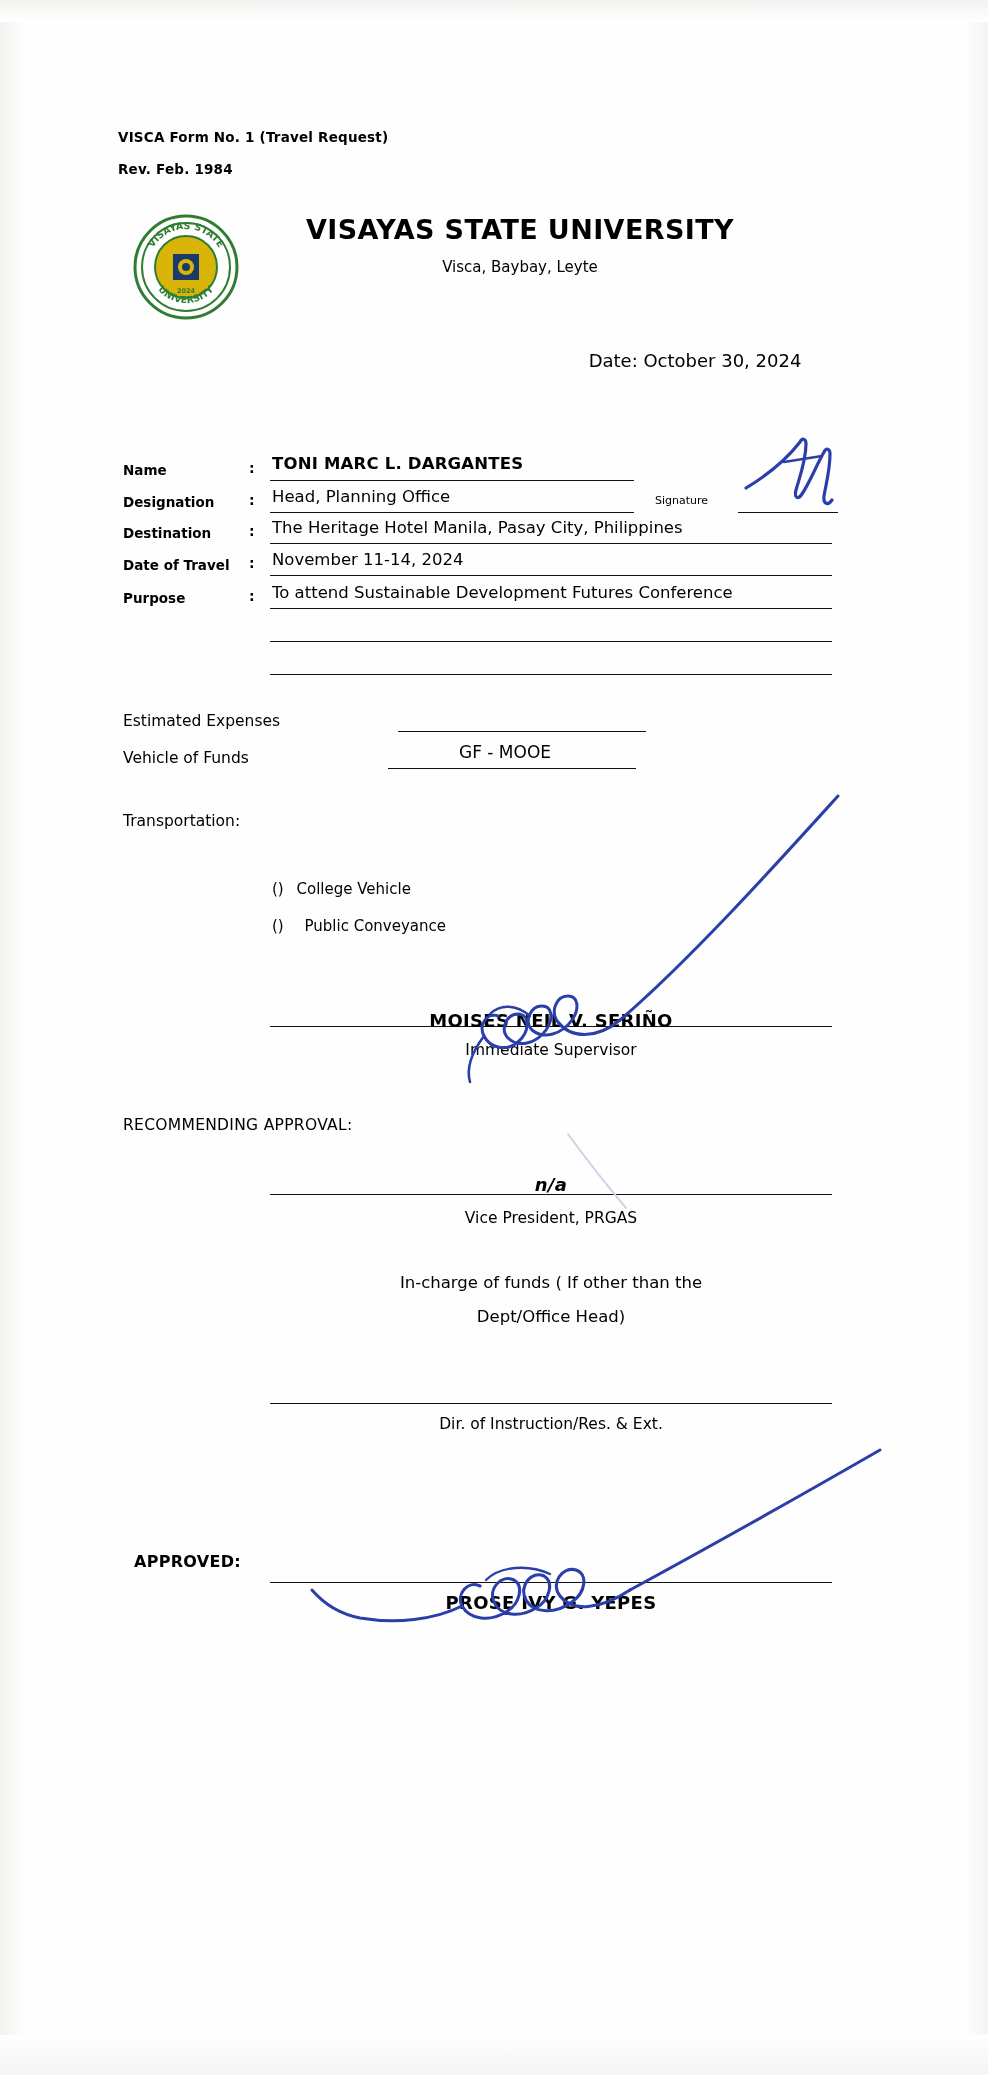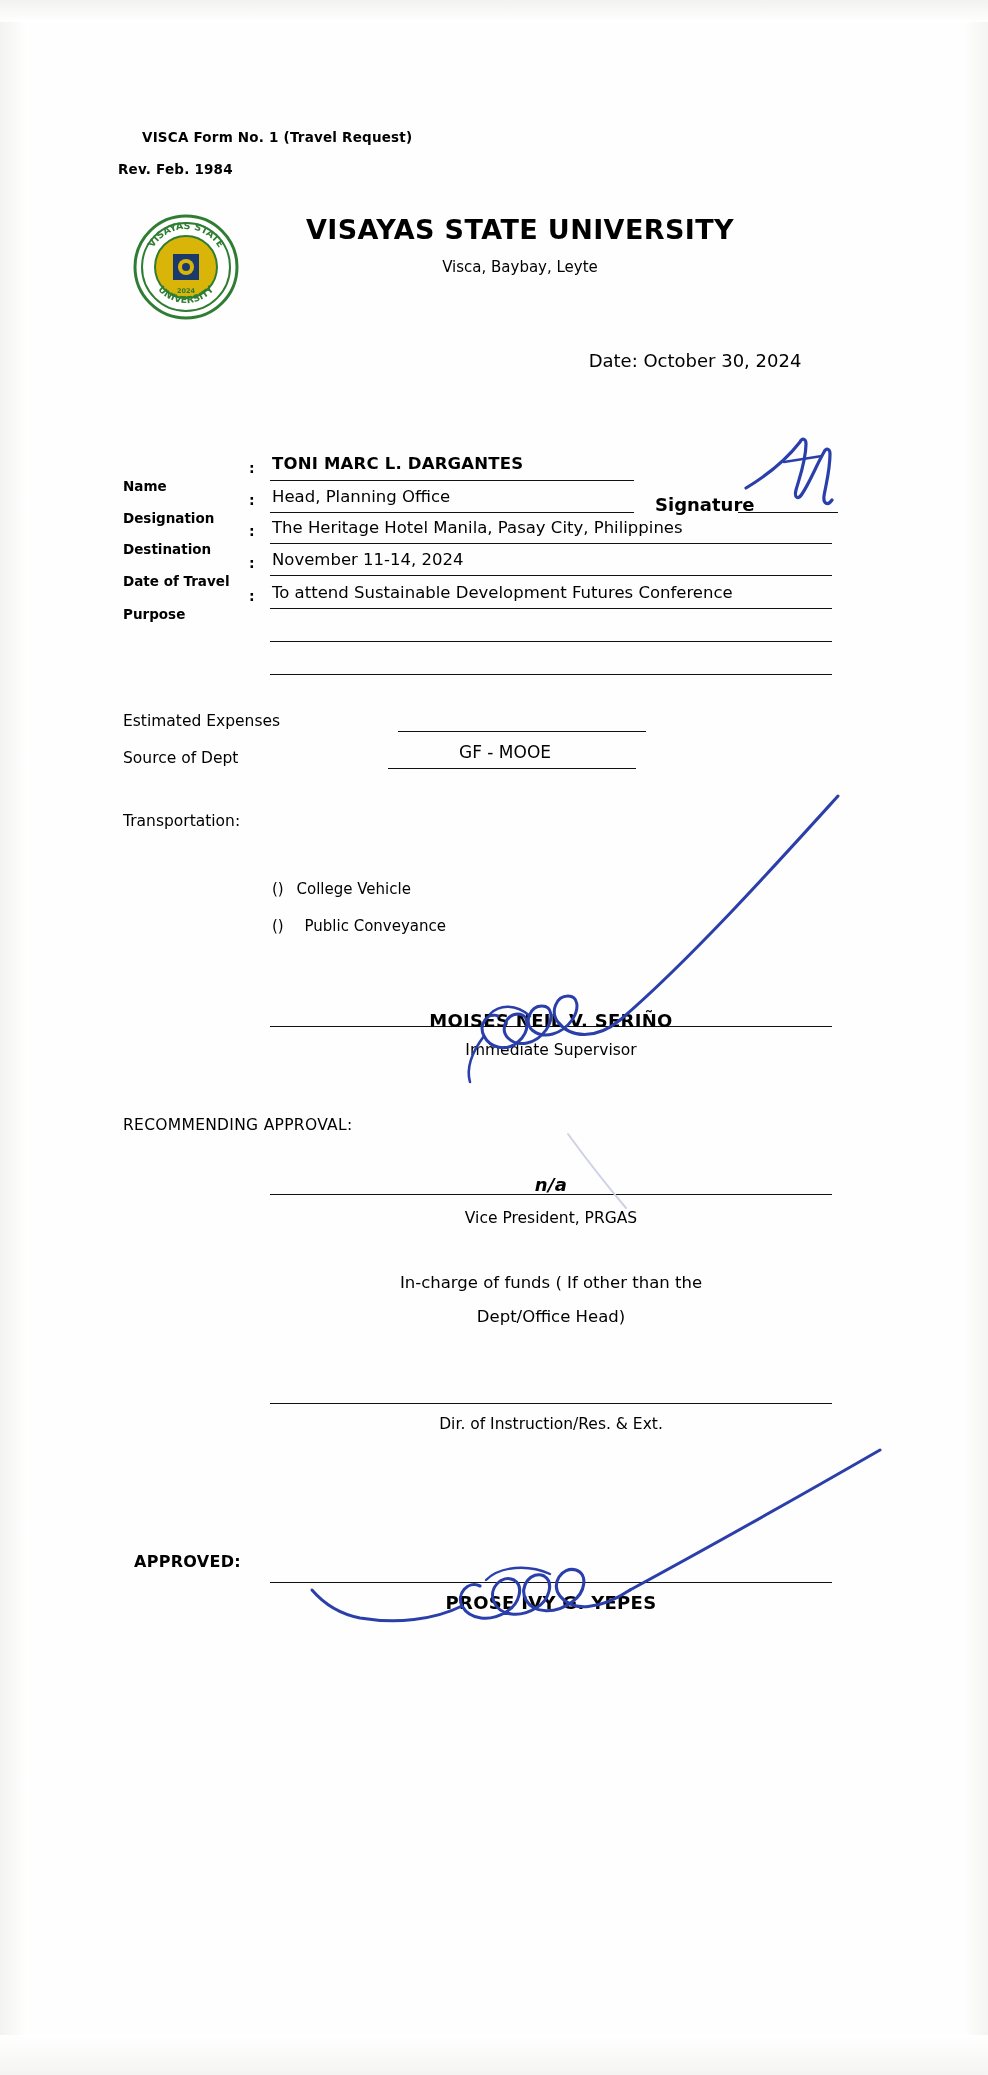--- a/index.html
+++ b/index.html
@@ -40,21 +40,21 @@
     background: linear-gradient(to top, #f4f4f2, #ffffff);
   }
 
   .formcode {
     position: absolute;
     left: 118px;
     font-size: 13.5px;
     font-weight: bold;
     letter-spacing: 0.2px;
   }
-  #form-no { top: 129px; margin-left: 24px; }
+  #form-no { top: 129px; }
   #form-rev { top: 161px; }
 
   .seal {
     position: absolute;
     left: 132px;
     top: 213px;
     width: 108px;
     height: 108px;
   }
 
@@ -84,21 +84,20 @@
     text-align: center;
     font-size: 18px;
   }
 
   
   .field-label {
     position: absolute;
     left: 123px;
     font-size: 13.5px;
     font-weight: bold;
-    margin-top: 16px;
   }
   .field-colon {
     position: absolute;
     left: 249px;
     font-size: 14px;
     font-weight: bold;
   }
   .field-value {
     position: absolute;
     left: 272px;
@@ -107,22 +106,22 @@
   .rule {
     position: absolute;
     height: 0;
     border-bottom: 1.6px solid #111;
   }
 
   .sig-label {
     position: absolute;
     left: 655px;
     top: 494px;
-    font-size: 18px;
-    font-weight: bold;
+    font-size: 11px;
+    font-weight: normal;
   }
 
   .bold-val { font-weight: bold; letter-spacing: 0.2px; }
 
   .block-label {
     position: absolute;
     left: 123px;
     font-size: 15.5px;
   }
 
@@ -240,21 +239,21 @@
   <div class="field-value" style="top:583px">To attend Sustainable Development Futures Conference</div>
   <div class="rule" style="left:270px; top:608px; width:562px;"></div>
 
   <div class="rule" style="left:270px; top:641px; width:562px;"></div>
   <div class="rule" style="left:270px; top:674px; width:562px;"></div>
 
   <div class="block-label" style="top:712px">Estimated Expenses</div>
   <div class="centered-val" style="left:395px; top:706px; width:250px;"></div>
   <div class="rule" style="left:398px; top:731px; width:248px;"></div>
 
-  <div class="block-label" style="top:749px">Source of Dept</div>
+  <div class="block-label" style="top:749px">Vehicle of Funds</div>
   <div class="centered-val" style="left:380px; top:742px; width:250px;">GF - MOOE</div>
   <div class="rule" style="left:388px; top:768px; width:248px;"></div>
 
   <div class="block-label" style="top:812px">Transportation:</div>
 
   <div class="choice" style="top:880px">
     <span>()</span>
     <span style="margin-left:8px">College Vehicle</span>
   </div>
   <div class="choice" style="top:917px">

